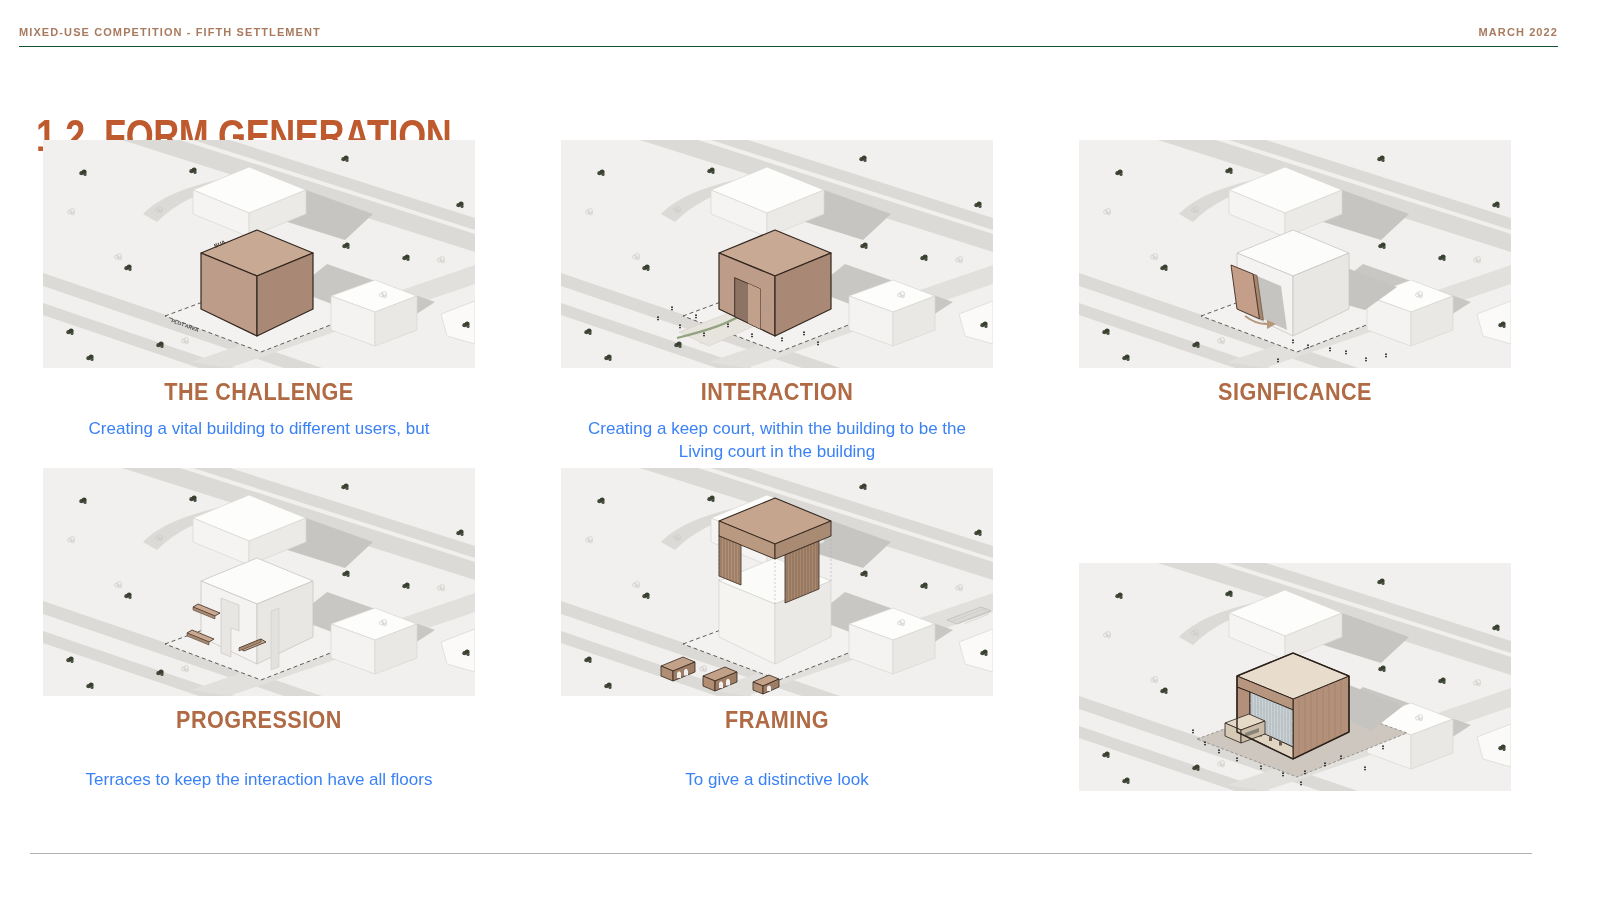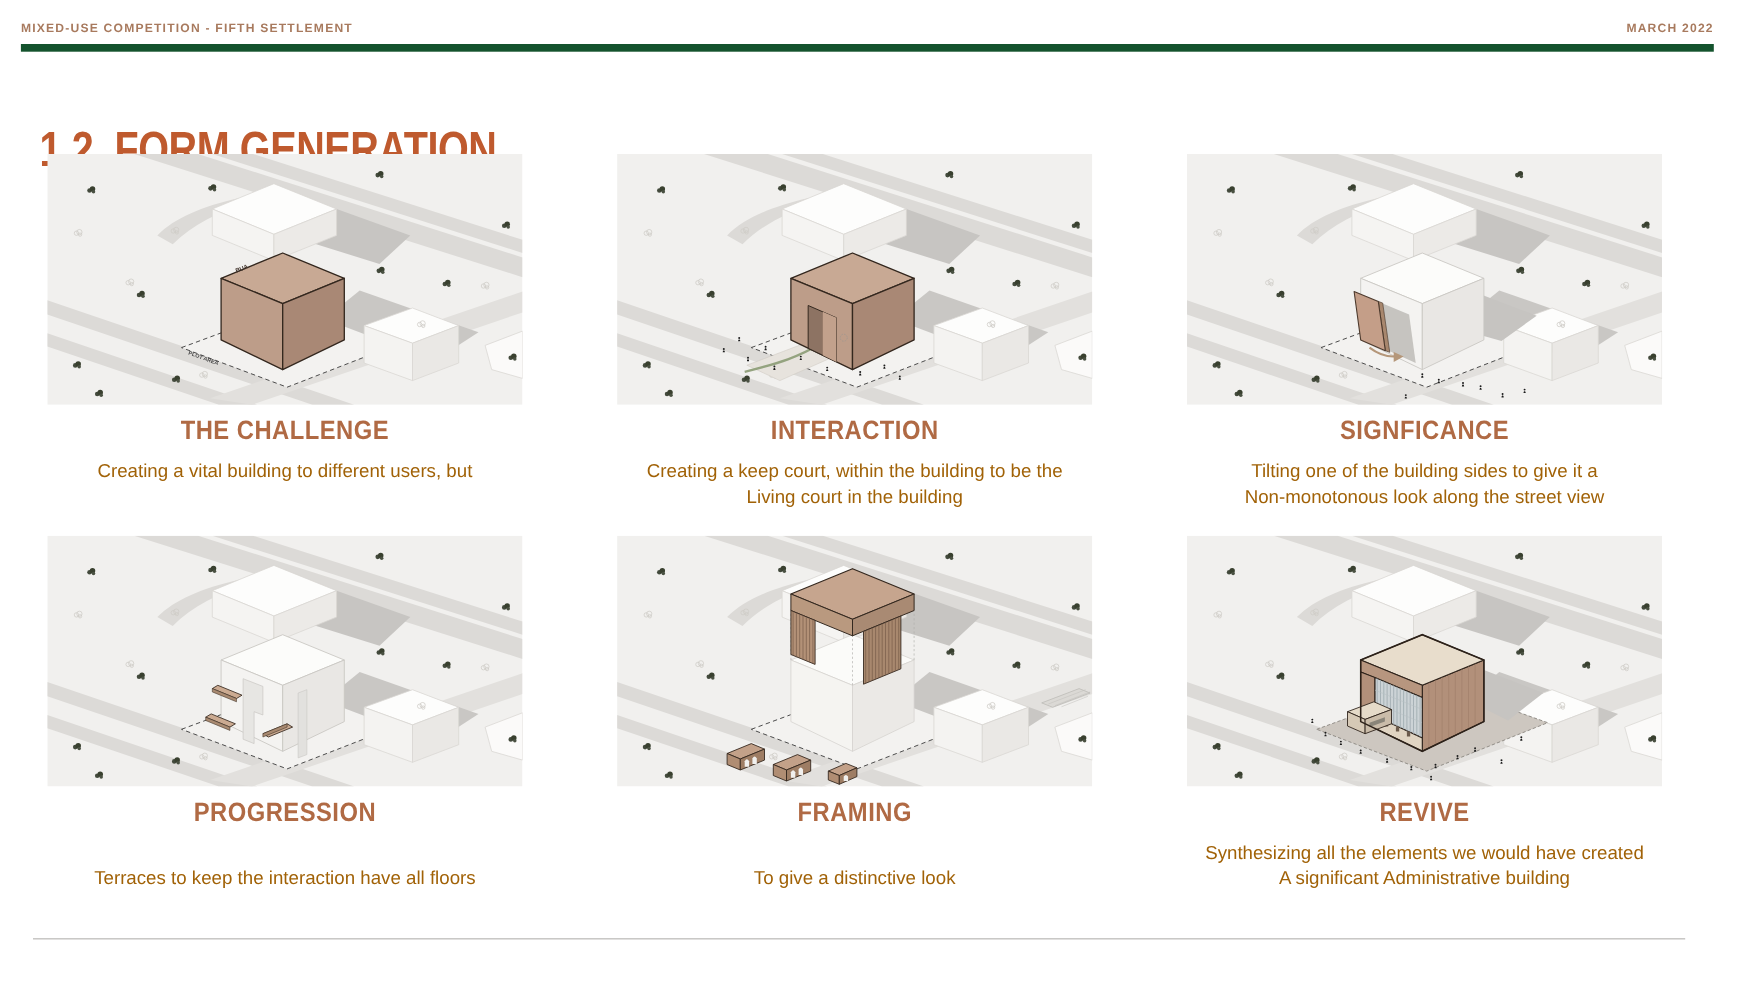--- a/index.html
+++ b/index.html
@@ -4,44 +4,44 @@
 <style>
   * { box-sizing: border-box; }
   html,body { margin:0; padding:0; }
   body {
     width:1600px; height:900px; background:#ffffff; overflow:hidden;
     font-family:"Liberation Sans", sans-serif; position:relative;
   }
   .slide { position:absolute; inset:0; }
   .header {
     position:absolute; left:19px; right:42px; top:0; height:47px;
-    border-bottom:7px solid #14532d;
+    border-bottom:1px solid #14532d;
     display:flex; justify-content:space-between; align-items:flex-end;
     padding-bottom:8px;
     font-size:11px; font-weight:700; letter-spacing:1.1px; color:#a87a5e;
   }
   .page-title {
     position:absolute; left:36px; top:80px;
     font-size:45px; font-weight:700; color:#bf5a2e;
     letter-spacing:-0.5px; white-space:nowrap;
     transform:scaleX(0.80); transform-origin:left center;
   }
   .row { position:absolute; left:43px; display:flex; gap:86px; }
   .row1 { top:140px; }
-  .row2 { top:487px;align-items:flex-end; }
+  .row2 { top:468px;align-items:flex-end; }
   .panel { margin:0; width:432px; }
   .diagram { display:block; width:432px; height:228px; }
   .ptitle {
     margin:10px 0 0; text-align:center;
     font-size:24px; font-weight:700; color:#b06a44; letter-spacing:0.5px;
     transform:scaleX(0.9); transform-origin:center;
   }
   .pcap {
     margin:11px 0 0; text-align:center;
-    font-size:17px; line-height:23px; color:#a16207;
+    font-size:17px; line-height:23px; color:#3b82f6;
   }
   .footer-line {
     position:absolute; left:30px; right:68px; top:853px;
     border-top:1px solid #b3b1ae;
   }
   svg text { font-family:"Liberation Sans", sans-serif; }
 </style>
 </head>
 <body>
 
@@ -194,24 +194,20 @@
             <use href="#pp" x="229" y="208"></use>
             <use href="#pp" x="251" y="211"></use>
           <use href="#pp" x="267" y="214"></use>
             <use href="#pp" x="287" y="221"></use>
             <use href="#pp" x="199" y="222"></use>
           <use href="#pp" x="307" y="217"></use>
         </g>
       </svg>
       <figcaption>
         <h2 class="ptitle">SIGNFICANCE</h2>
-        <p class="pcap">
-          <span>Tilting one of the building sides to give it a</span><br>
-          <span>Non-monotonous look along the street view</span>
-        </p>
       </figcaption>
     </figure>
 
   </div>
 
   <div class="row row2">
 
     <figure class="panel">
       <svg class="diagram" viewBox="0 0 432 228">
         <use href="#site"></use>
@@ -364,25 +360,18 @@
             <use href="#pp" x="204" y="213"></use>
             <use href="#pp" x="226" y="211"></use>
           <use href="#pp" x="246" y="203"></use>
             <use href="#pp" x="262" y="196"></use>
             <use href="#pp" x="286" y="207"></use>
           <use href="#pp" x="114" y="170"></use>
             <use href="#pp" x="304" y="186"></use>
             <use href="#pp" x="222" y="222"></use>
         </g>
       </svg>
-      <figcaption>
-        <h2 class="ptitle">REVIVE</h2>
-        <p class="pcap">
-          <span>Synthesizing all the elements we would have created</span><br>
-          <span>A significant Administrative building</span>
-        </p>
-      </figcaption>
     </figure>
 
   </div>
 
   <div class="footer-line"></div>
 </div>
 
 </body></html>

